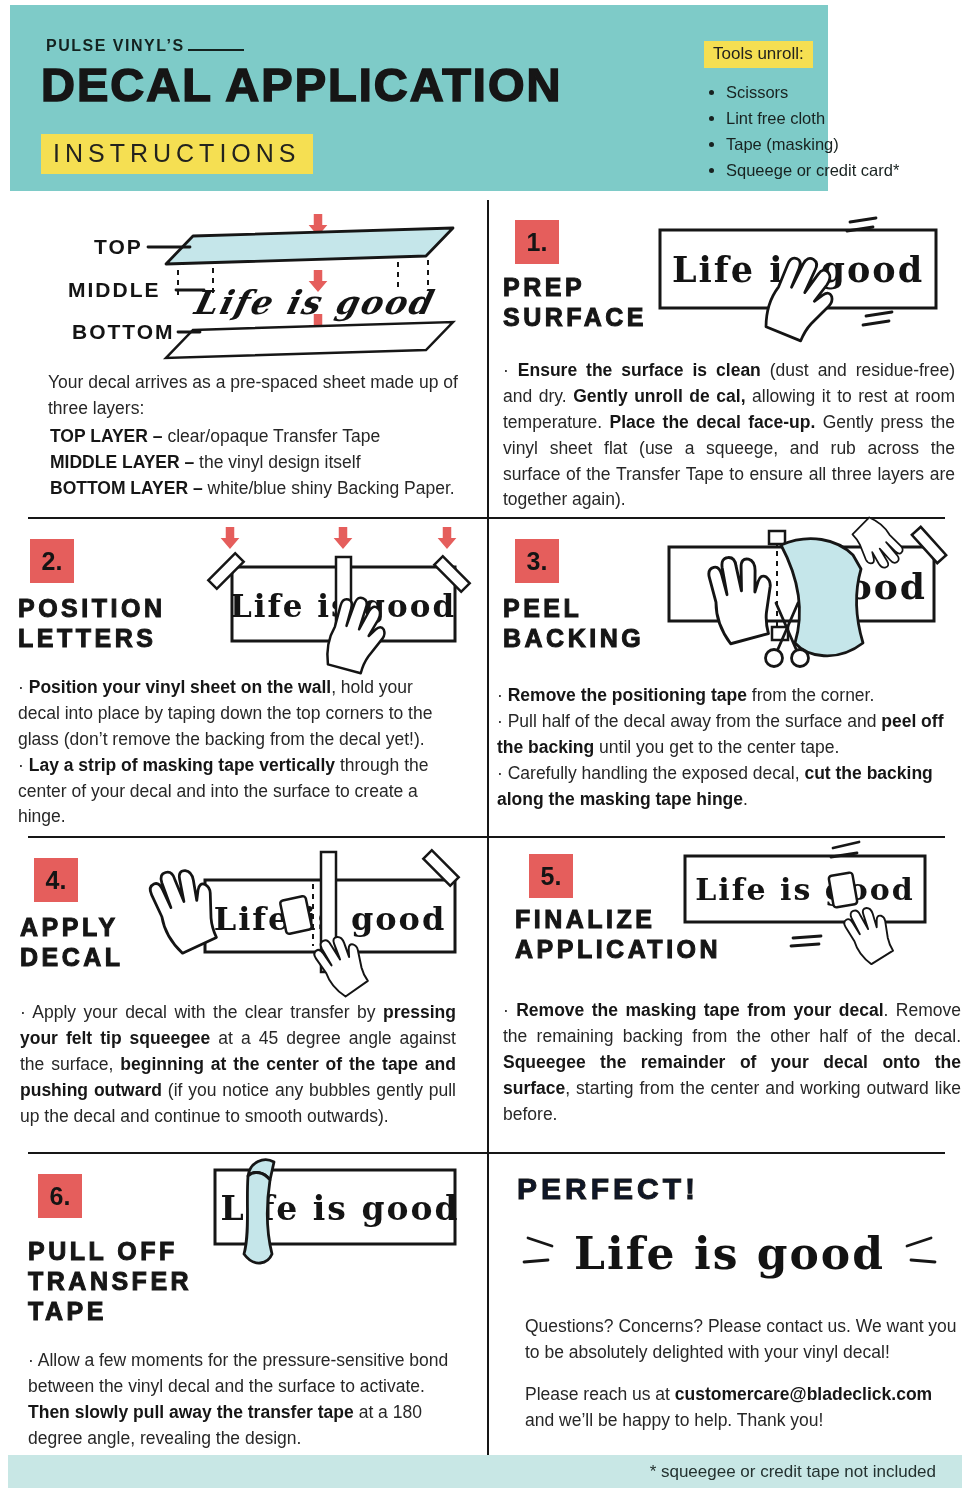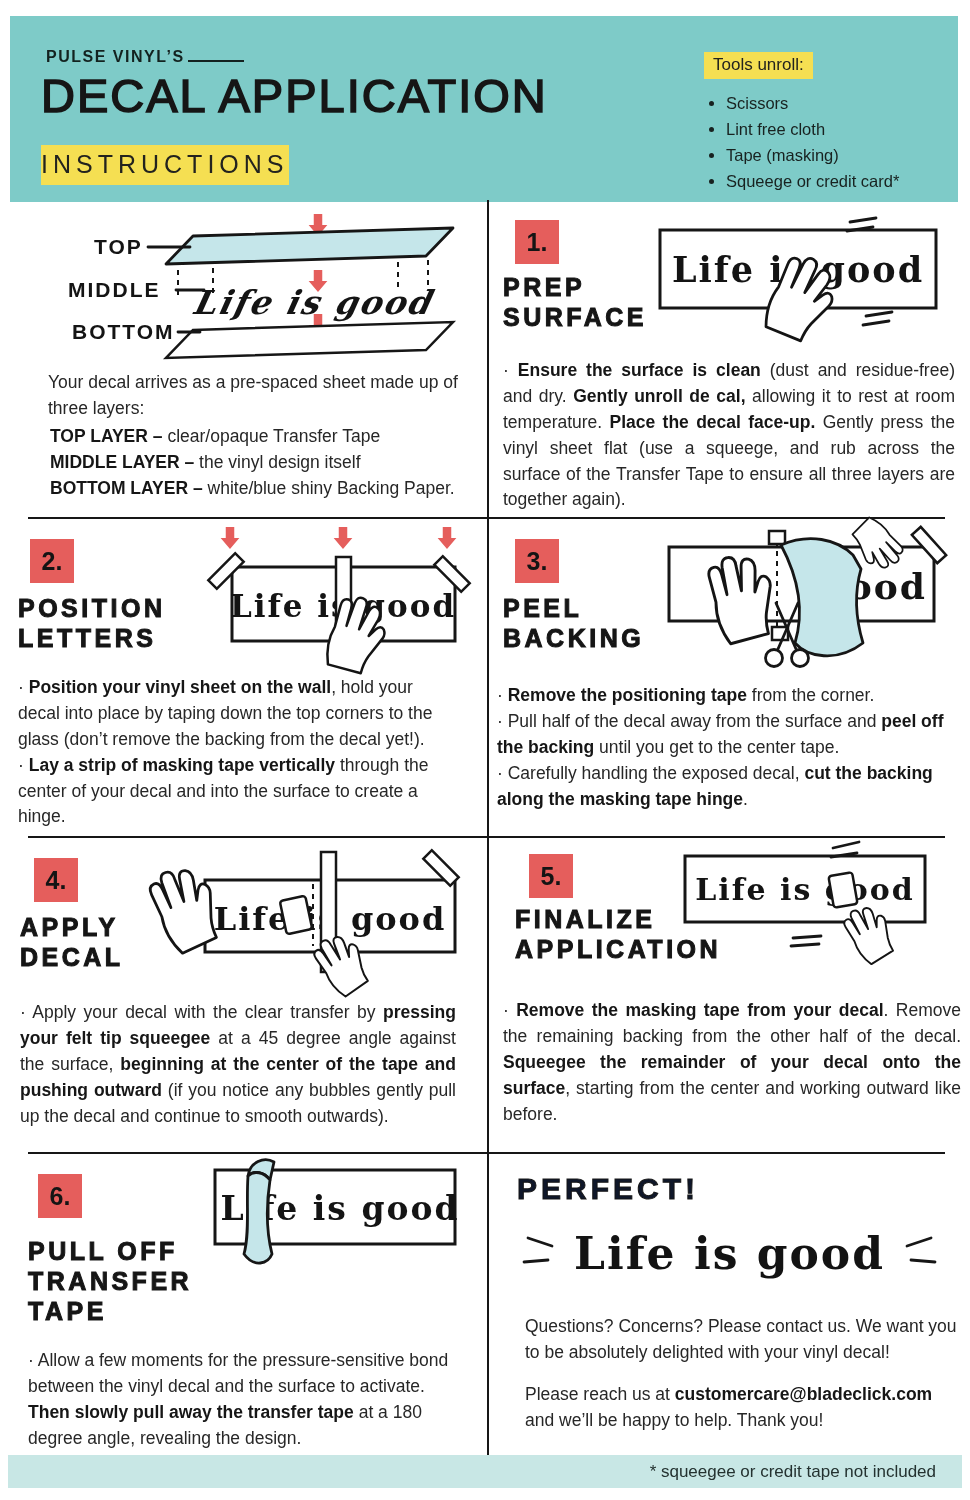--- a/index.html
+++ b/index.html
@@ -5,25 +5,25 @@
   :root{
     --teal:#7ecbc8; --teal_light:#c8e7e5; --yellow:#f5df52;
     --red:#e55e5c; --decal_fill:#c5e6ea; --ink:#1a1a1a;
   }
   *{box-sizing:border-box}
   html,body{margin:0;padding:0;background:#fff}
   body{font-family:"Liberation Sans",sans-serif;color:#272727}
   .page{position:relative;width:970px;height:1500px;background:#fff;overflow:hidden}
 
   
-  .header{position:absolute;left:10px;top:16px;width:948px;height:186px;background:var(--teal)}
+  .header{position:absolute;left:10px;top:5px;width:818px;height:186px;background:var(--teal)}
   .brand{position:absolute;left:36px;top:32px;font-size:16px;font-weight:bold;letter-spacing:1.5px;color:#13221f;white-space:nowrap}
   .brand-line{display:inline-block;width:56px;border-bottom:2px solid #142220;height:12px;margin-left:3px}
-  .main-title{position:absolute;left:31px;top:52px;margin:0;font-size:47px;font-weight:normal;letter-spacing:2px;color:#161616;-webkit-text-stroke:1.6px #161616;white-space:nowrap}
-  .instructions{position:absolute;left:31px;top:129px;background:var(--yellow);padding:5px 0 6px;font-size:25px;letter-spacing:5px;color:#23231e}
+  .main-title{position:absolute;left:31px;top:52px;margin:0;font-size:47px;font-weight:bold;letter-spacing:2px;color:#161616;-webkit-text-stroke:1.6px #161616;white-space:nowrap}
+  .instructions{position:absolute;left:31px;top:129px;background:var(--yellow);padding:5px 12px 6px;font-size:25px;letter-spacing:5px;color:#23231e}
   .tools{position:absolute;left:694px;top:36px;width:250px}
   .tools-title{display:inline-block;background:var(--yellow);padding:3px 9px 4px;font-size:17px;color:#23231e}
   .tools ul{margin:11px 0 0 22px;padding:0;font-size:16.5px;line-height:1.58;color:#182220}
 
   
   .vline{position:absolute;left:487px;top:200px;width:2px;height:1255px;background:#161616}
   .hline{position:absolute;left:28px;width:917px;height:2px;background:#161616}
 
   
   .cell{position:absolute}

